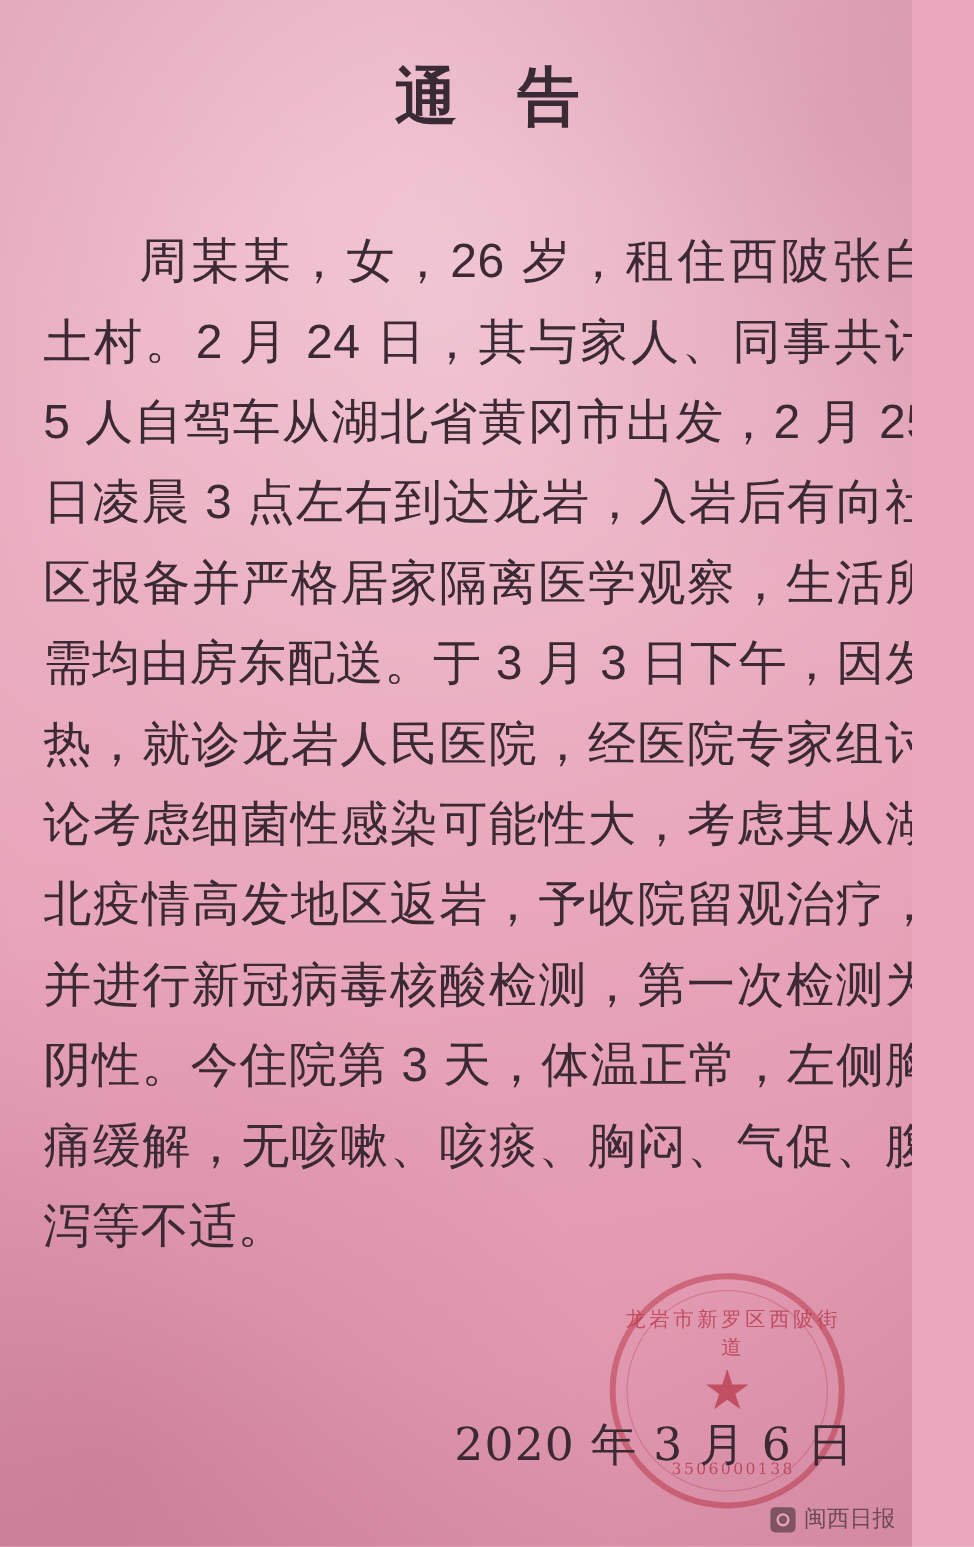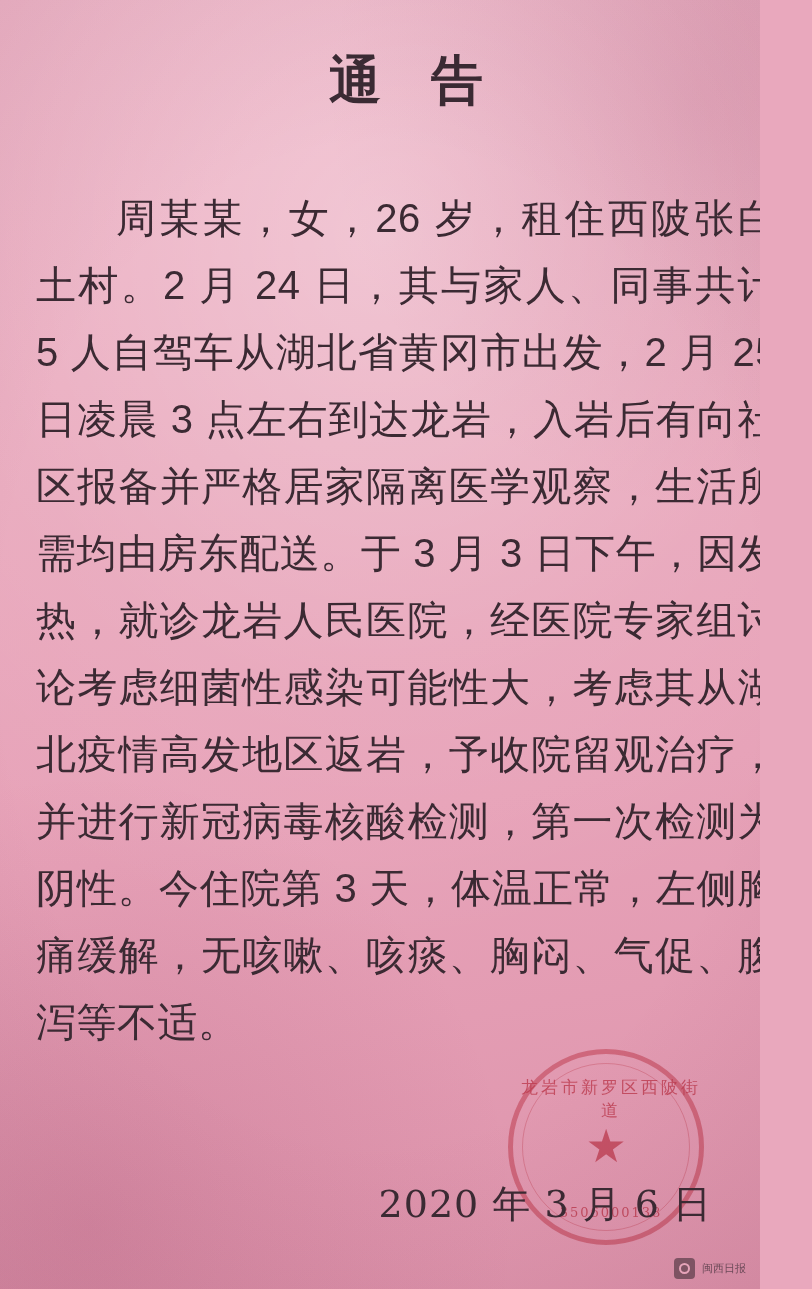--- a/index.html
+++ b/index.html
@@ -93,21 +93,21 @@
     font-size: 38px;
     line-height: 54px;
     letter-spacing: 1px;
     padding-right: 4px;
   }
 
   
   .seal {
     position: absolute;
     left: 508px;
-    bottom: 44px;
+    bottom: 32px;
     width: 196px;
     height: 196px;
     border-radius: 50%;
     border: 5px solid rgba(200, 40, 60, 0.55);
     box-sizing: border-box;
     opacity: 0.72;
     mix-blend-mode: multiply;
   }
   .seal-inner {
     position: absolute;
@@ -139,21 +139,21 @@
 
   
   .watermark {
     position: absolute;
     right: 14px;
     bottom: 10px;
     display: flex;
     align-items: center;
     gap: 7px;
     color: #5b3f4c;
-    font-size: 11px;
+    font-size: 19px;
     font-family: "DejaVu Sans", "Liberation Sans", sans-serif;
     opacity: 0.85;
     padding-left: 24px;
   }
   .wm-logo {
     width: 21px;
     height: 21px;
     border-radius: 4px;
     background: #6f4a58;
     position: relative;

